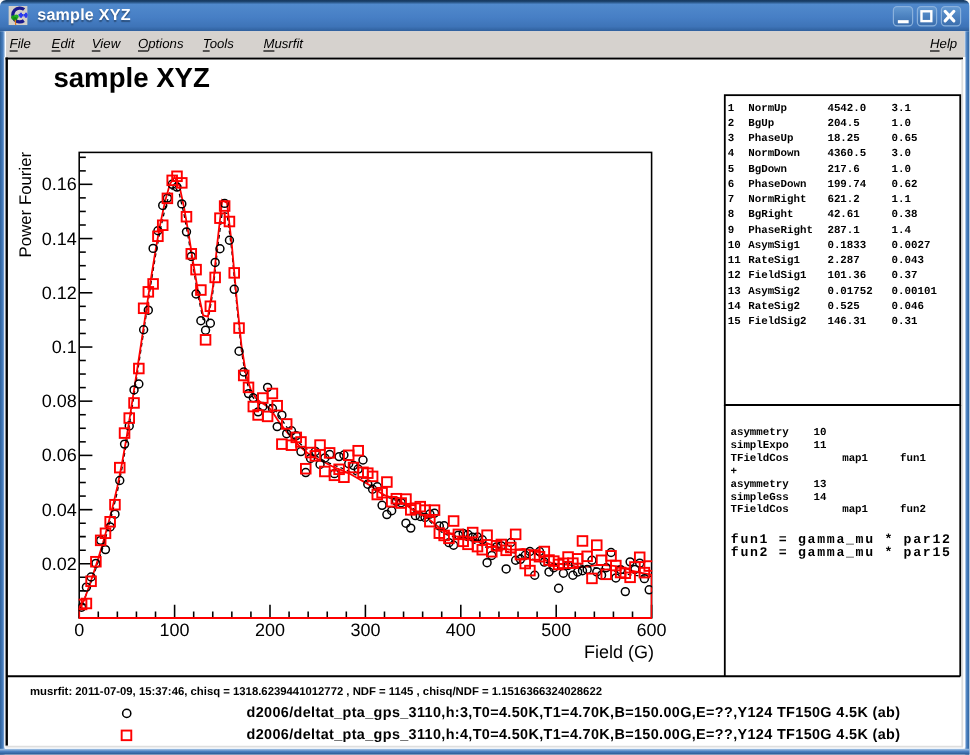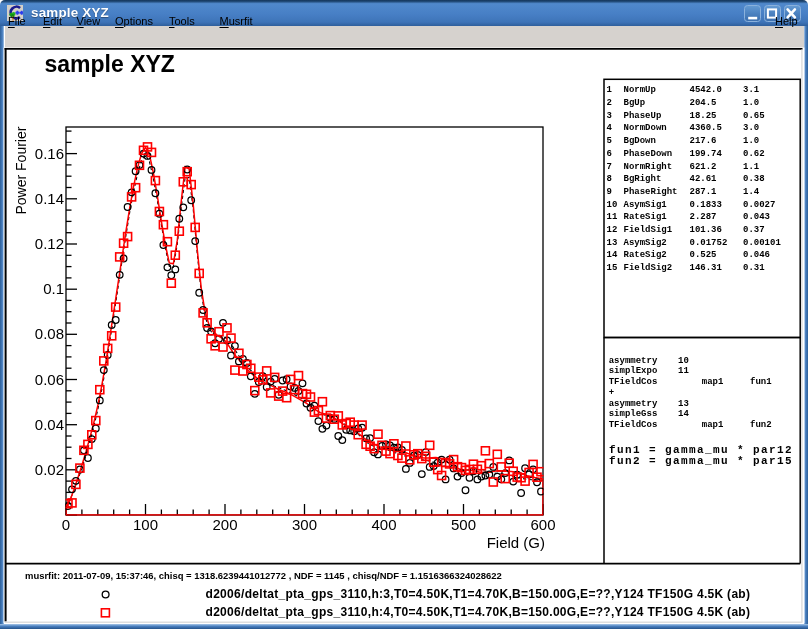--- a/index.html
+++ b/index.html
@@ -7,21 +7,21 @@
 #titlebar { position:absolute; left:0; top:0; width:808px; height:26px;
   background:linear-gradient(180deg,#16375c 0%,#1d4570 5%,#5089cc 14%,#477fc5 55%,#3e74b8 85%,#2f5f9c 100%);
   border-radius:5px 5px 0 0; }
 #wtitle { position:absolute; left:31px; top:5.5px; color:#fff; font-size:13.4px; line-height:13px; font-weight:bold;
   text-shadow:0 1px 1px rgba(0,0,0,.35); letter-spacing:.2px; }
 .wbtn { position:absolute; top:5px; width:17px; height:17px; border-radius:3.5px;
   background:linear-gradient(180deg,#649ad2 0%,#4c82c0 50%,#3c6fae 100%);
   border:1px solid #8ab1dc; }
 #menubar { position:absolute; left:4.5px; top:26px; width:799px; height:21.5px;
   background:#d6d2ce; }
-.mi { position:absolute; top:15px; font-size:11px; color:#000; }
+.mi { position:absolute; top:31px; font-size:11px; color:#000;font-style:italic; }
 #bl { position:absolute; left:0; top:26px; width:3.8px; height:603px;
   background:linear-gradient(270deg,#a9c7e8 0%,#4a80c0 40%,#2e6099 100%); }
 #br { position:absolute; right:0; top:26px; width:3.8px; height:603px;
   background:linear-gradient(90deg,#a9c7e8 0%,#4a80c0 40%,#2e6099 100%); }
 #bb { position:absolute; left:0; top:623.5px; width:808px; height:5.5px;
   background:linear-gradient(180deg,#a9c7e8 0%,#4a80c0 45%,#24528a 100%); }
 #cv { position:absolute; left:0; top:0; }
 .ctitle { font:bold 23px "Liberation Sans",sans-serif; }
 .axl { font:15px "Liberation Sans",sans-serif; fill:#000; stroke:none; }
 .ayt { font:14px "Liberation Sans",sans-serif; fill:#000; stroke:none; }

